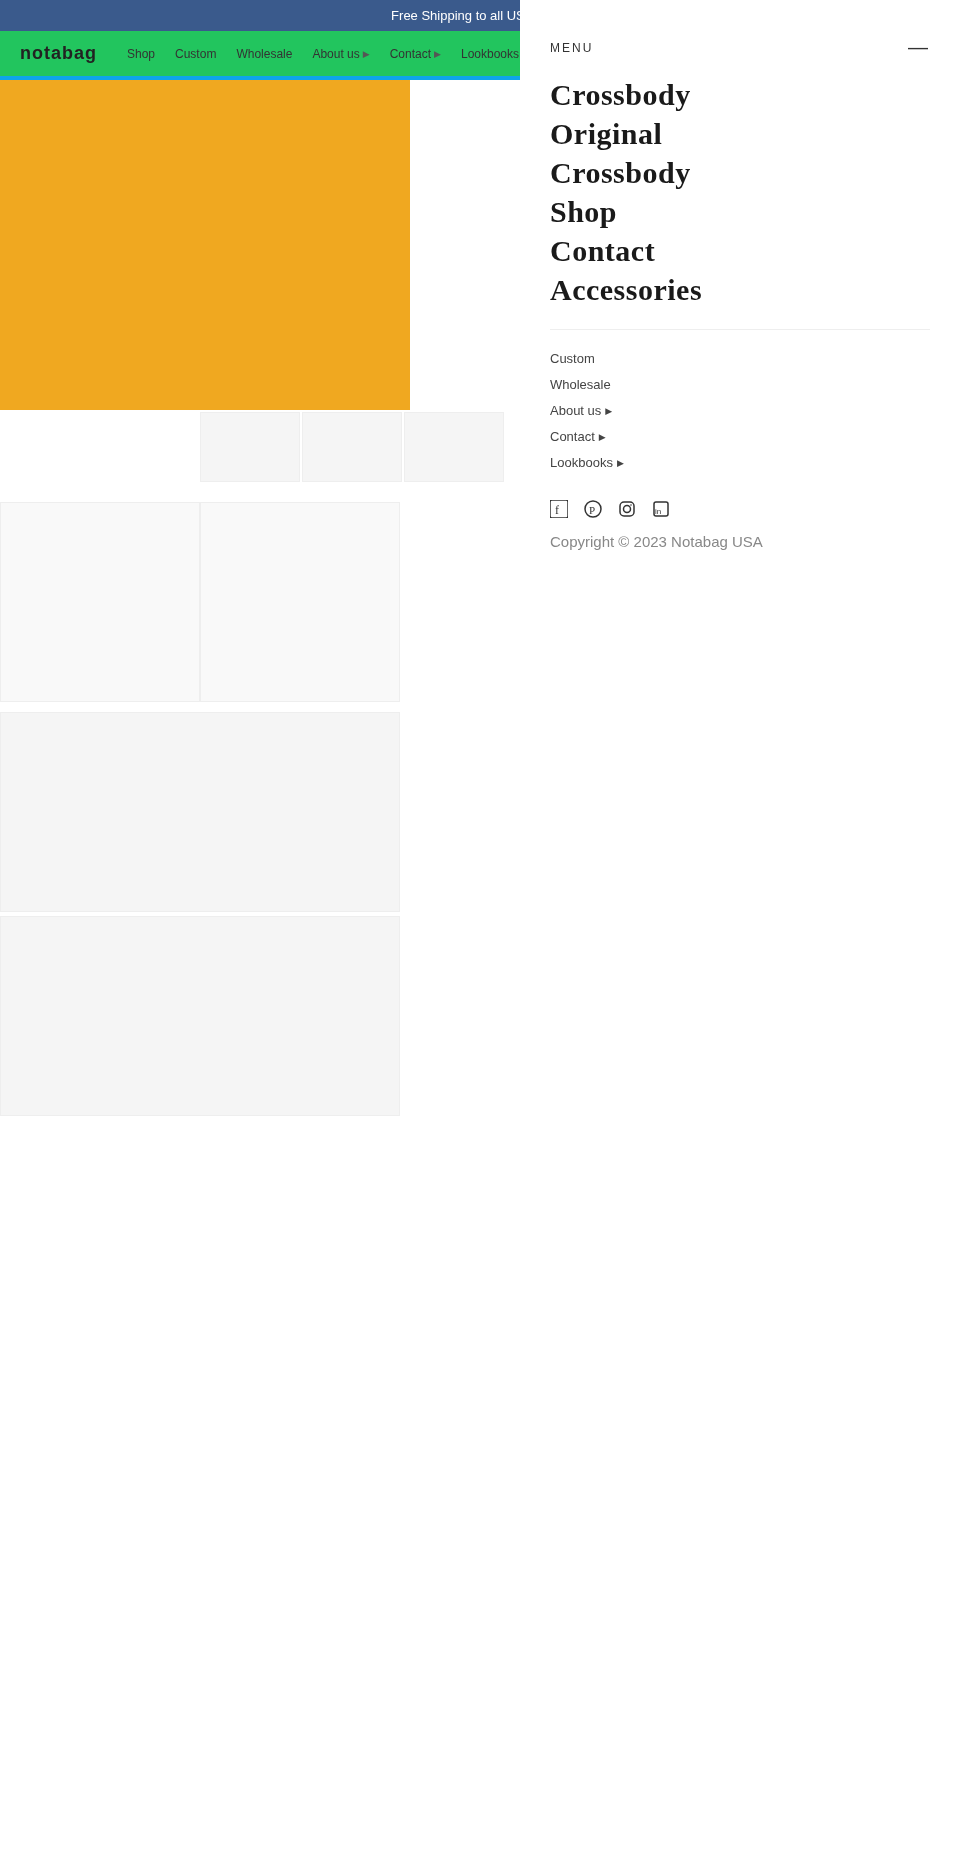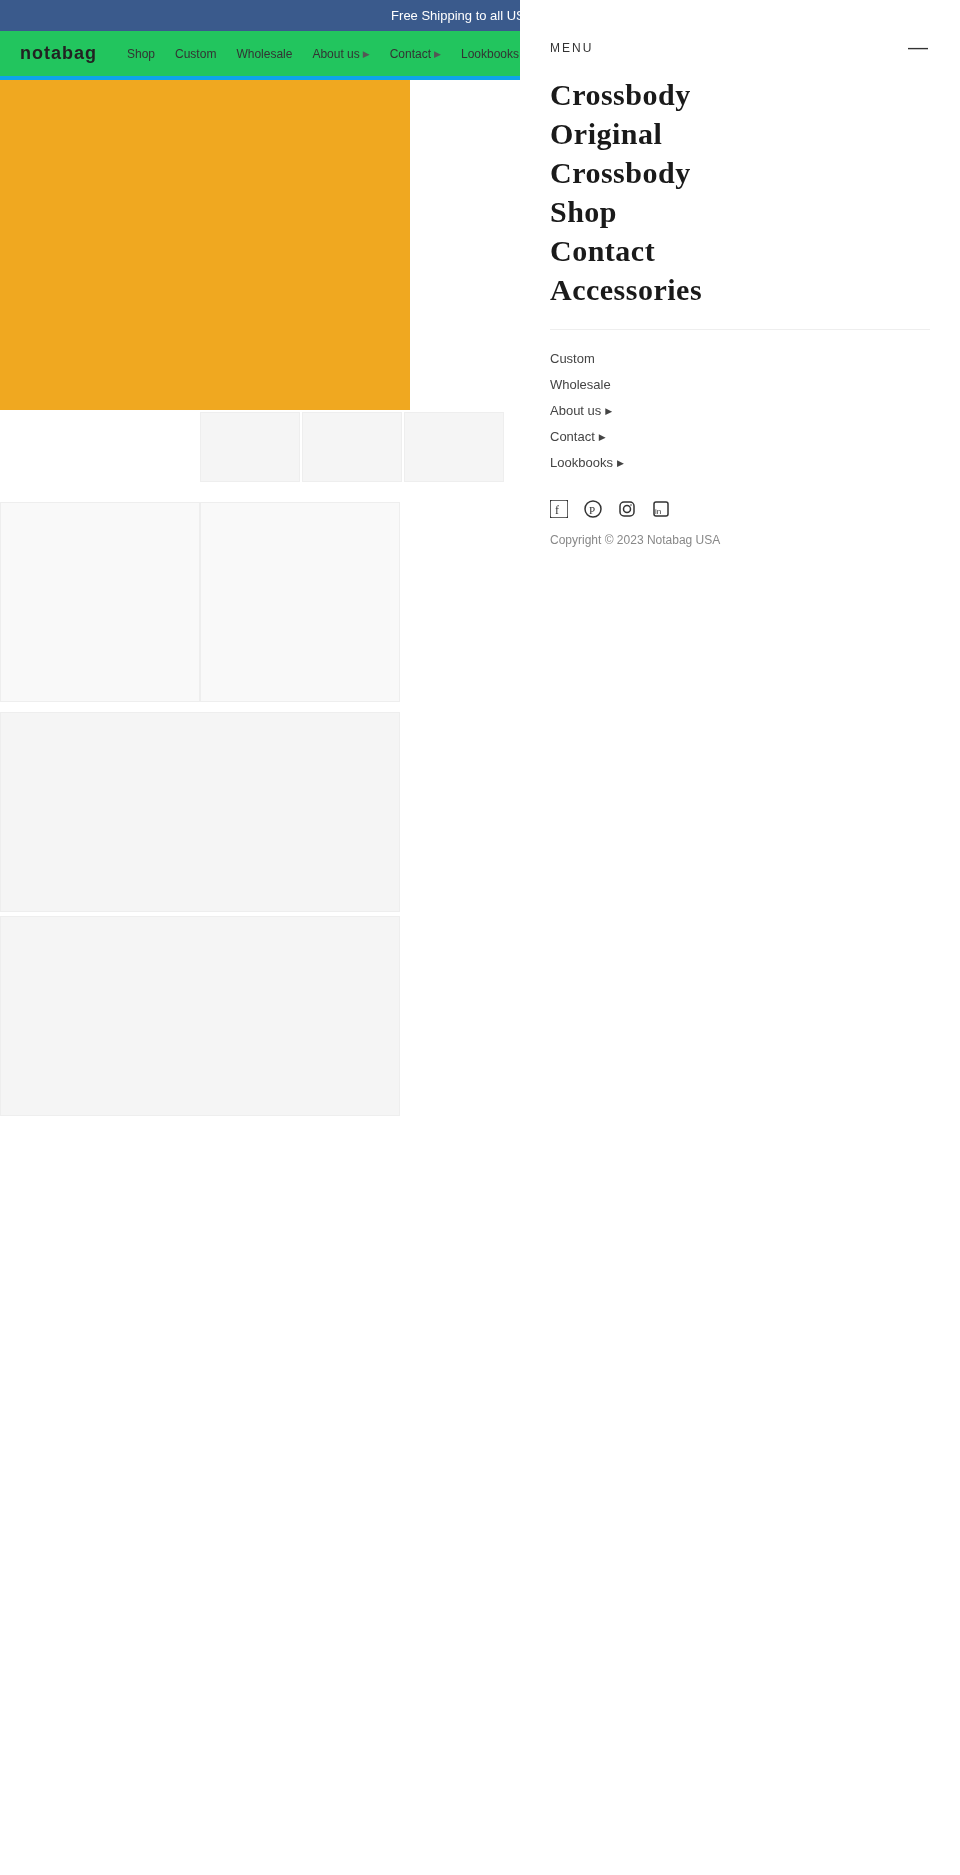--- a/index.html
+++ b/index.html
@@ -204,21 +204,21 @@
       margin-top: 24px;
       align-items: center;
     }
     .social-icon {
       font-size: 18px;
       color: #333;
       cursor: pointer;
     }
 
     .menu-copyright {
-      font-size: 12px;
+      font-size: 15px;
       color: #888;
       margin-top: 10px;
     }
   </style>
 </head>
 <body>
 
 <div class="announcement-bar">
   <span>Free Shipping to all US orders!</span>
 </div>

